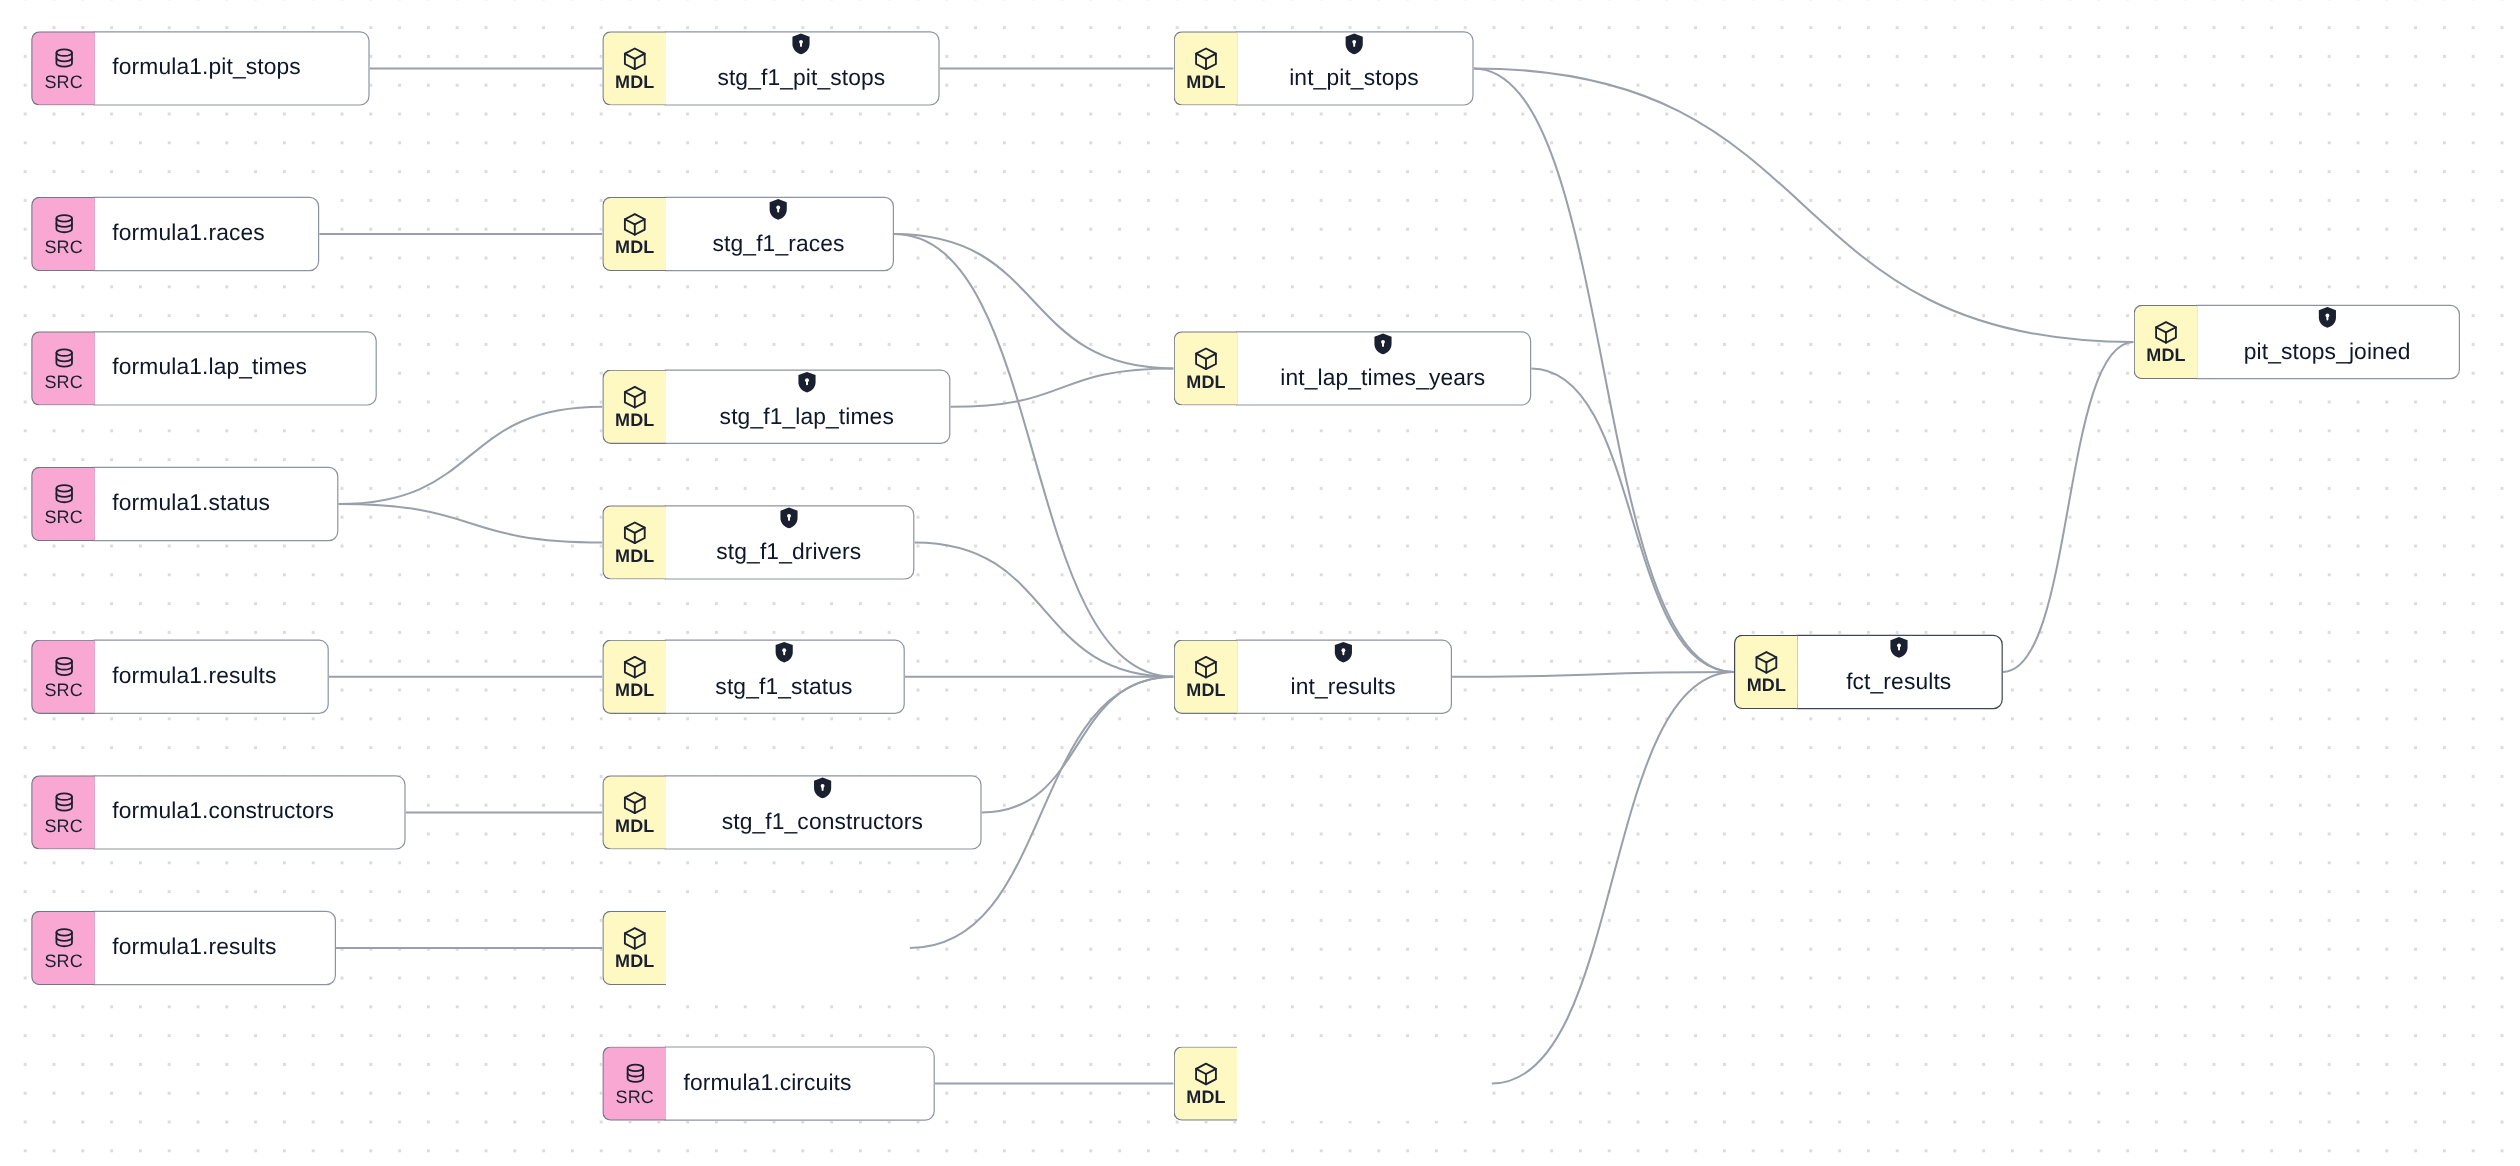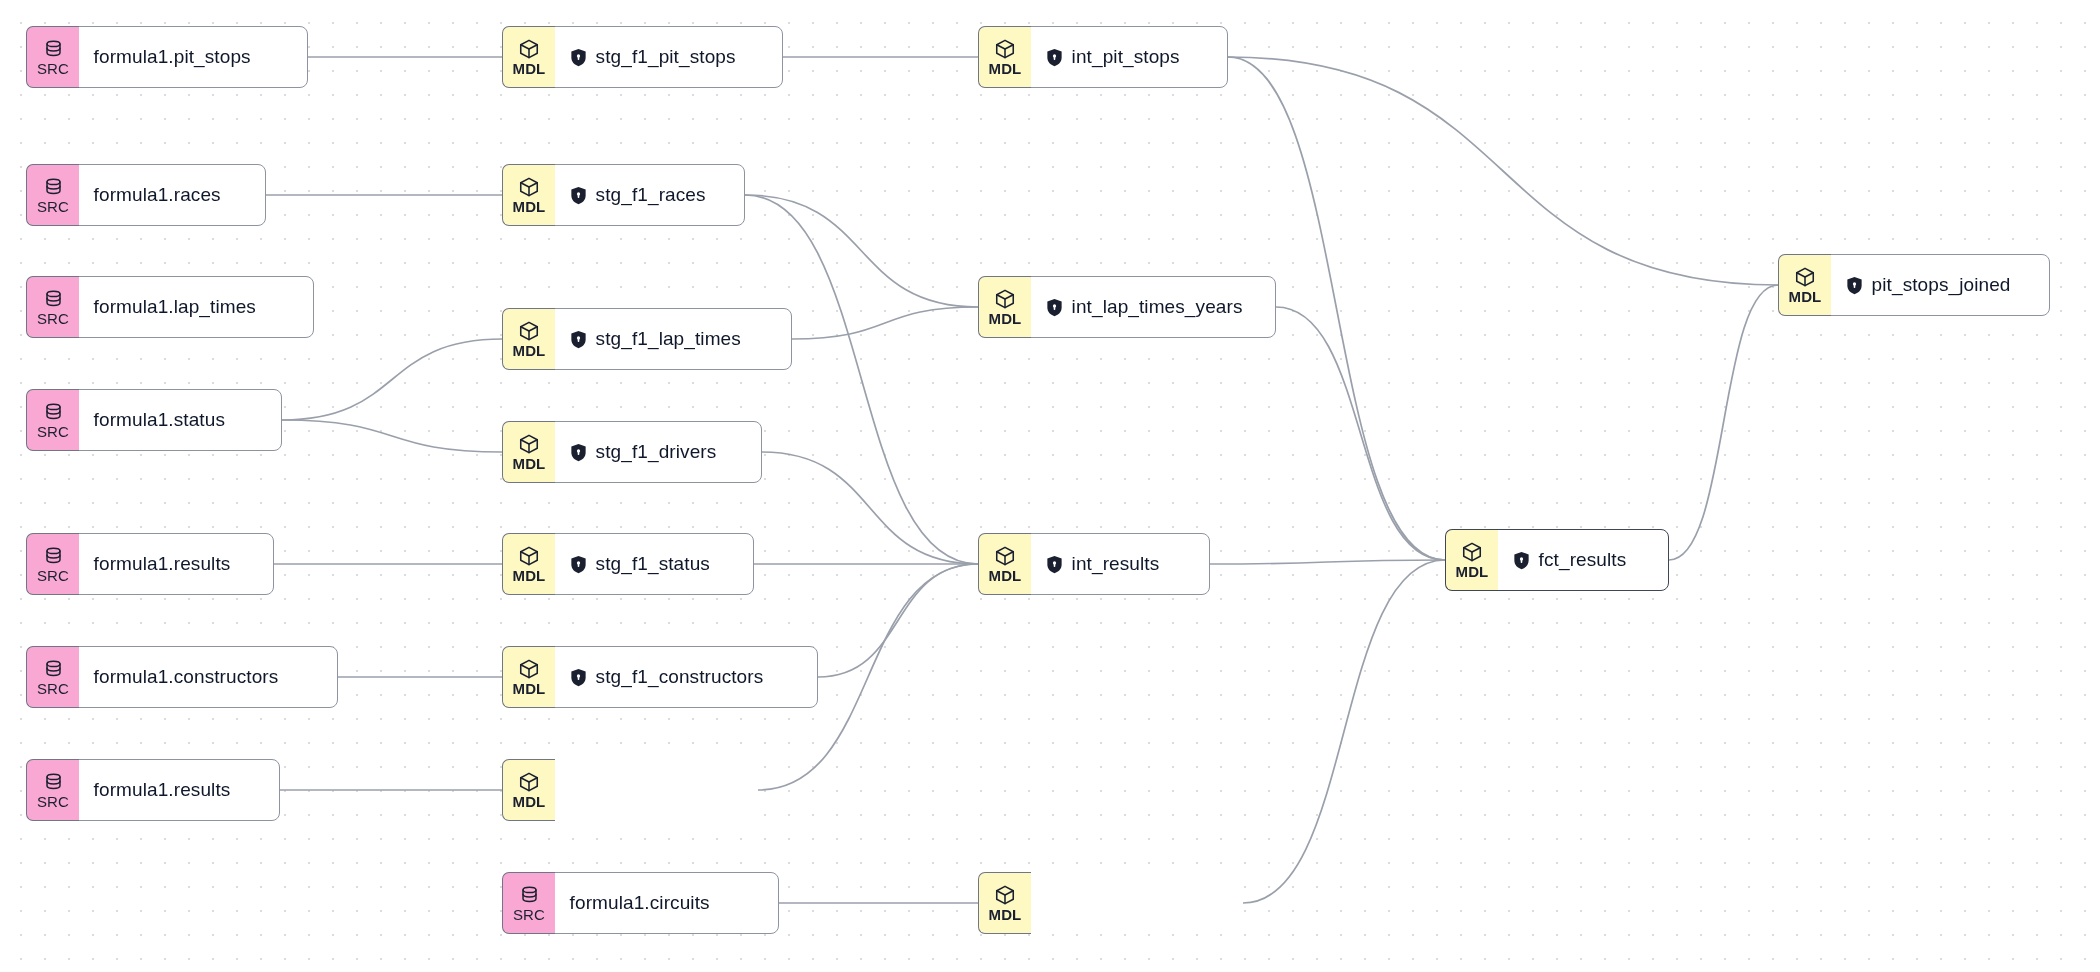--- a/index.html
+++ b/index.html
@@ -93,21 +93,21 @@
     border-color: #6f7685;
   }
   .node.src .node-body { border-color: #8d939f; }
   .node.src .node-label { padding-left: 0; }
   
   .node.mdl .node-badge {
     background: #fef9c3;
     border-color: #6f7685;
     font-weight: bold;
   }
-  .node.mdl .node-body { border-color: #8d939f; }
+  .node.mdl .node-body { border-color: #8d939f; flex-direction: column; }
   
   .node.selected .node-badge { border-color: #3f4654; border-width: 1.9px; }
   .node.selected .node-body  { border-color: #3f4654; border-width: 1.9px; }
 </style>
 </head>
 <body>
 
 <div id="canvas">
   <svg id="edge-layer" viewBox="0 0 2100 972" width="2100" height="972">
       <path d="M308,57 C414.7,57 395.3,57 502,57"></path>

